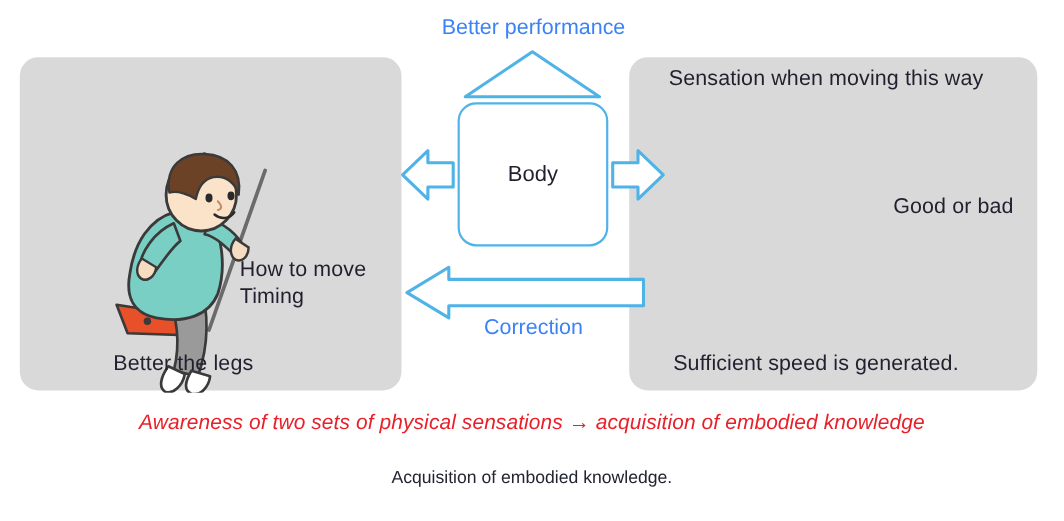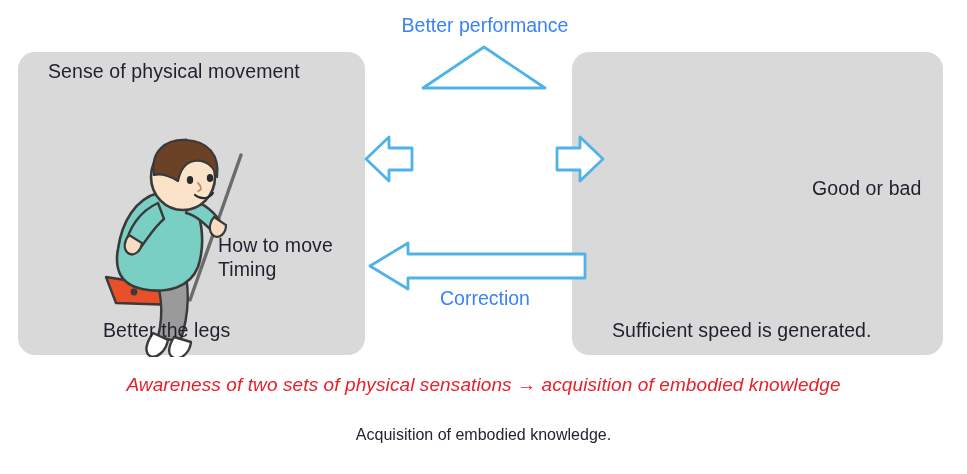--- a/index.html
+++ b/index.html
@@ -153,49 +153,52 @@
 
         <g fill="#2a2a2a">
           <ellipse cx="92" cy="43" rx="3.2" ry="4"></ellipse>
           <ellipse cx="112" cy="41" rx="3.2" ry="4"></ellipse>
         </g>
         <path d="M97 58 C103 63 111 62 115 56" fill="none" stroke="#2a2a2a" stroke-width="2.2" stroke-linecap="round"></path>
         <path d="M100 46 C104 50 104 53 100 54" fill="none" stroke="#c8896a" stroke-width="1.8" stroke-linecap="round"></path>
       </svg>
     </div>
 
-    <div class="panel-label" id="label-left-top">Sense of physical movement</div>
 
     <div class="panel-label" id="label-left-mid">How to move
 Timing</div>
 
     <div class="panel-label" id="label-left-bottom">Better the legs</div>
   </div>
 
   <div class="panel" id="panel-right">
 
+    <div class="panel-label" id="label-right-top">Sensation when moving this way</div>
 
     <div class="panel-label" id="label-right-mid">Good or bad</div>
 
     <div class="panel-label" id="label-right-bottom">Sufficient speed is generated.</div>
   </div>
 
   <svg id="arrows" viewBox="0 0 967 474" xmlns="http://www.w3.org/2000/svg">
 
     <polygon points="484,47 545,88 423,88" fill="#ffffff" stroke="#4fb3e8" stroke-width="2.8" stroke-linejoin="round"></polygon>
 
     <polygon points="366,159 389,137 389,148 412,148 412,170 389,170 389,181" fill="#ffffff" stroke="#4fb3e8" stroke-width="2.8" stroke-linejoin="round"></polygon>
 
     <polygon points="603,159 580,137 580,148 557,148 557,170 580,170 580,181" fill="#ffffff" stroke="#4fb3e8" stroke-width="2.8" stroke-linejoin="round"></polygon>
 
     <polygon points="370,266 408,243 408,254 585,254 585,278 408,278 408,289" fill="#ffffff" stroke="#4fb3e8" stroke-width="2.8" stroke-linejoin="round"></polygon>
   </svg>
 
   <div class="center-text" id="text-better">Better performance</div>
 
+  <div id="body-box">
+    <div id="body-label">Body</div>
+  </div>
 
   <div class="center-text" id="text-correction">Correction</div>
 
   <div class="caption" id="caption-red">Awareness of two sets of physical sensations → acquisition of embodied knowledge</div>
 
   <div class="caption" id="caption-black">Acquisition of embodied knowledge.</div>
 
 </div>
 
 </body></html>

